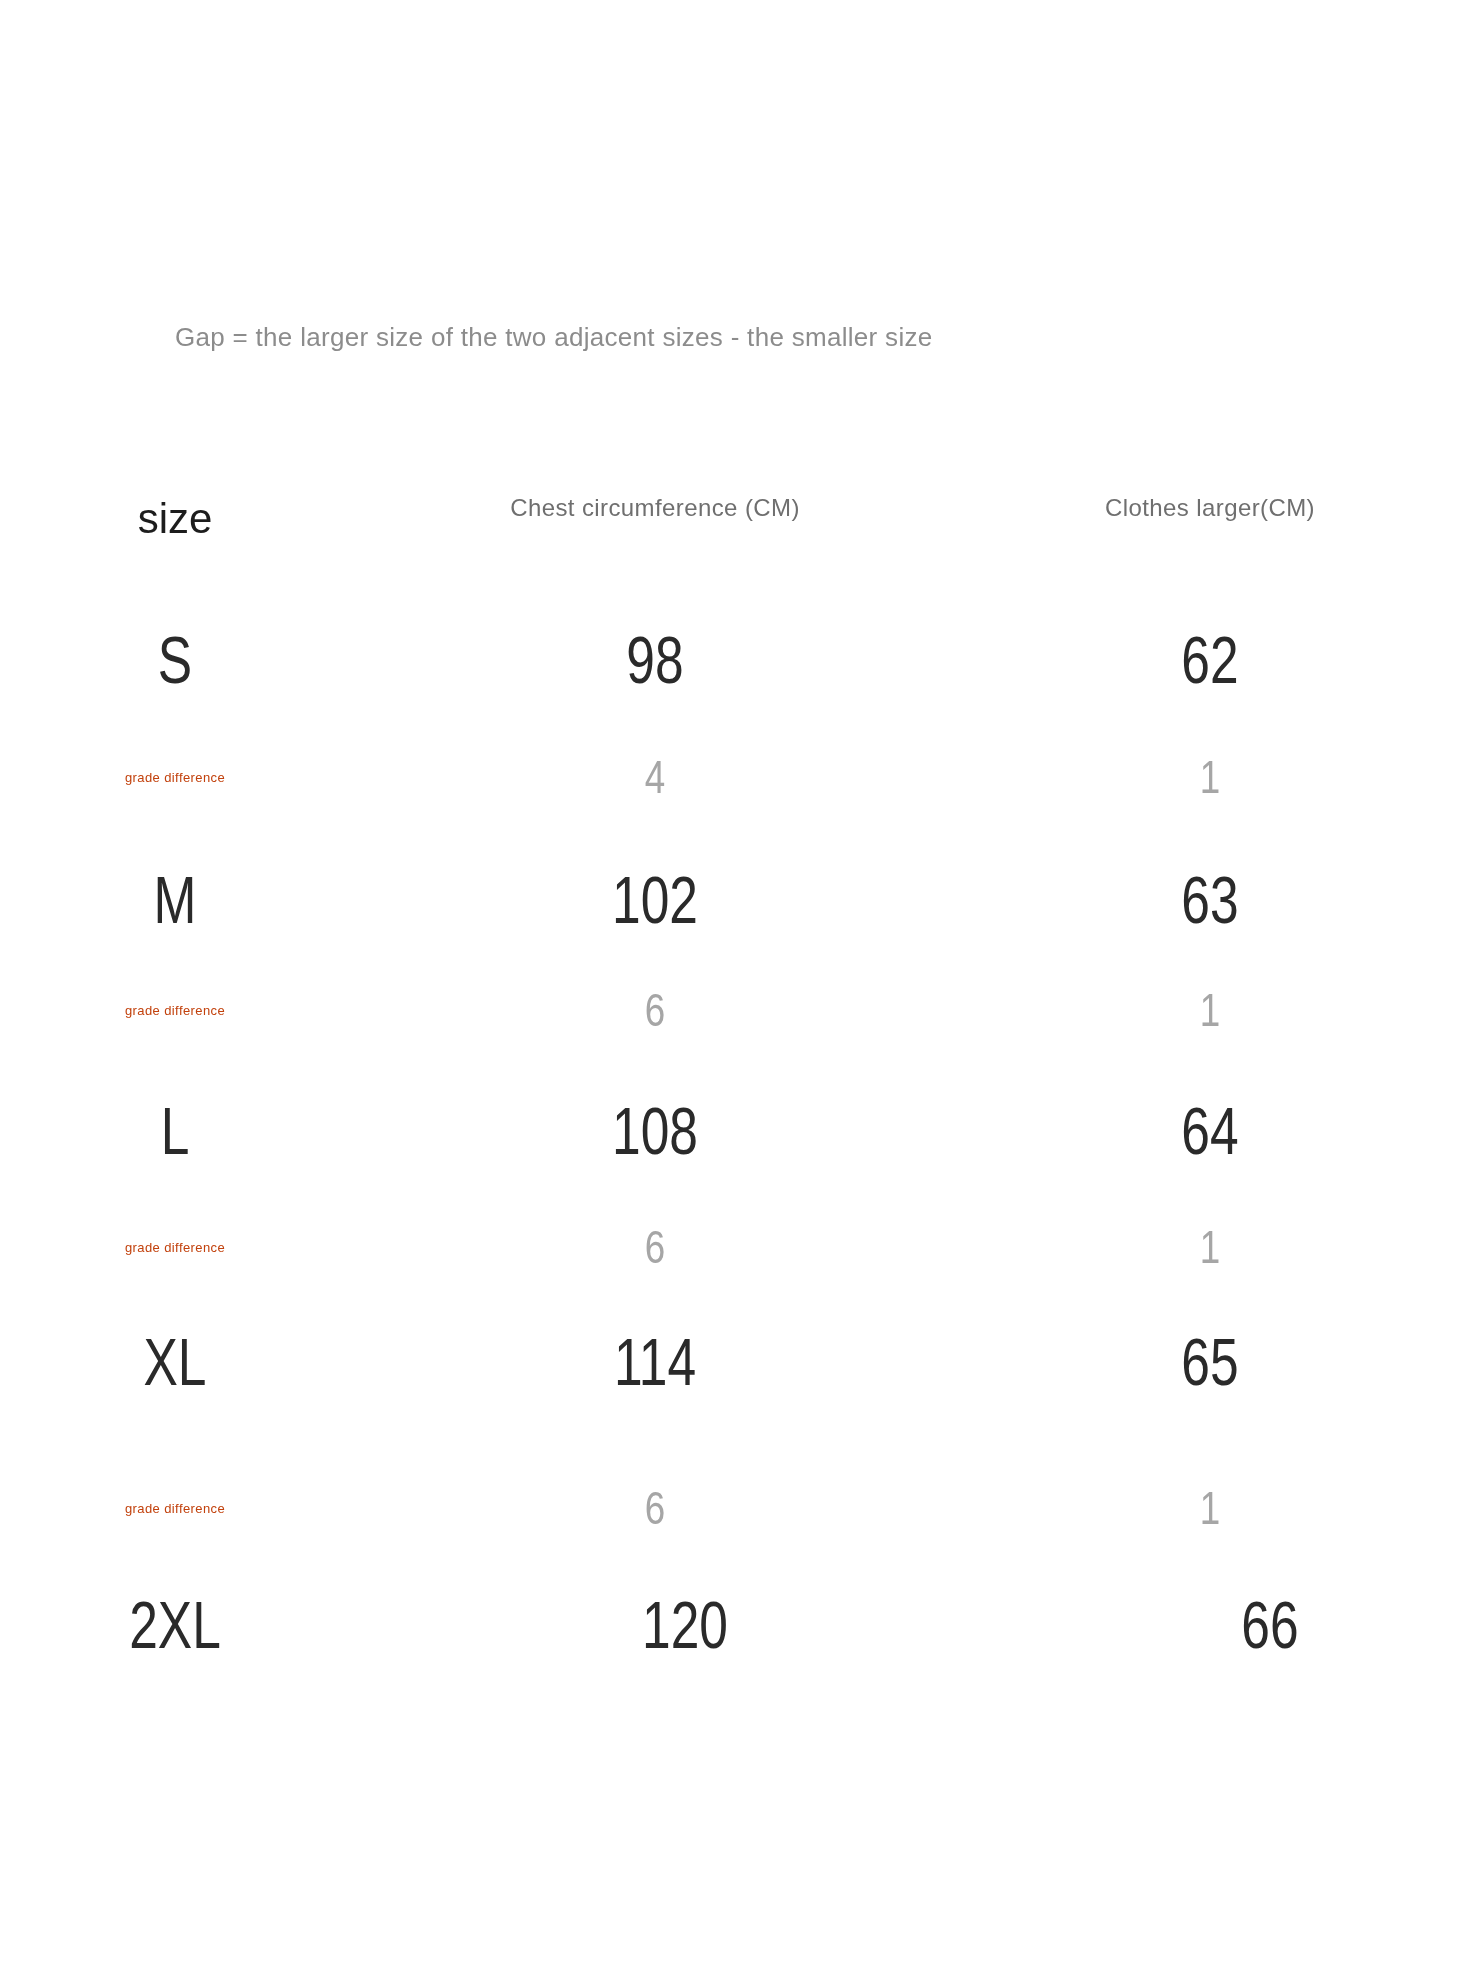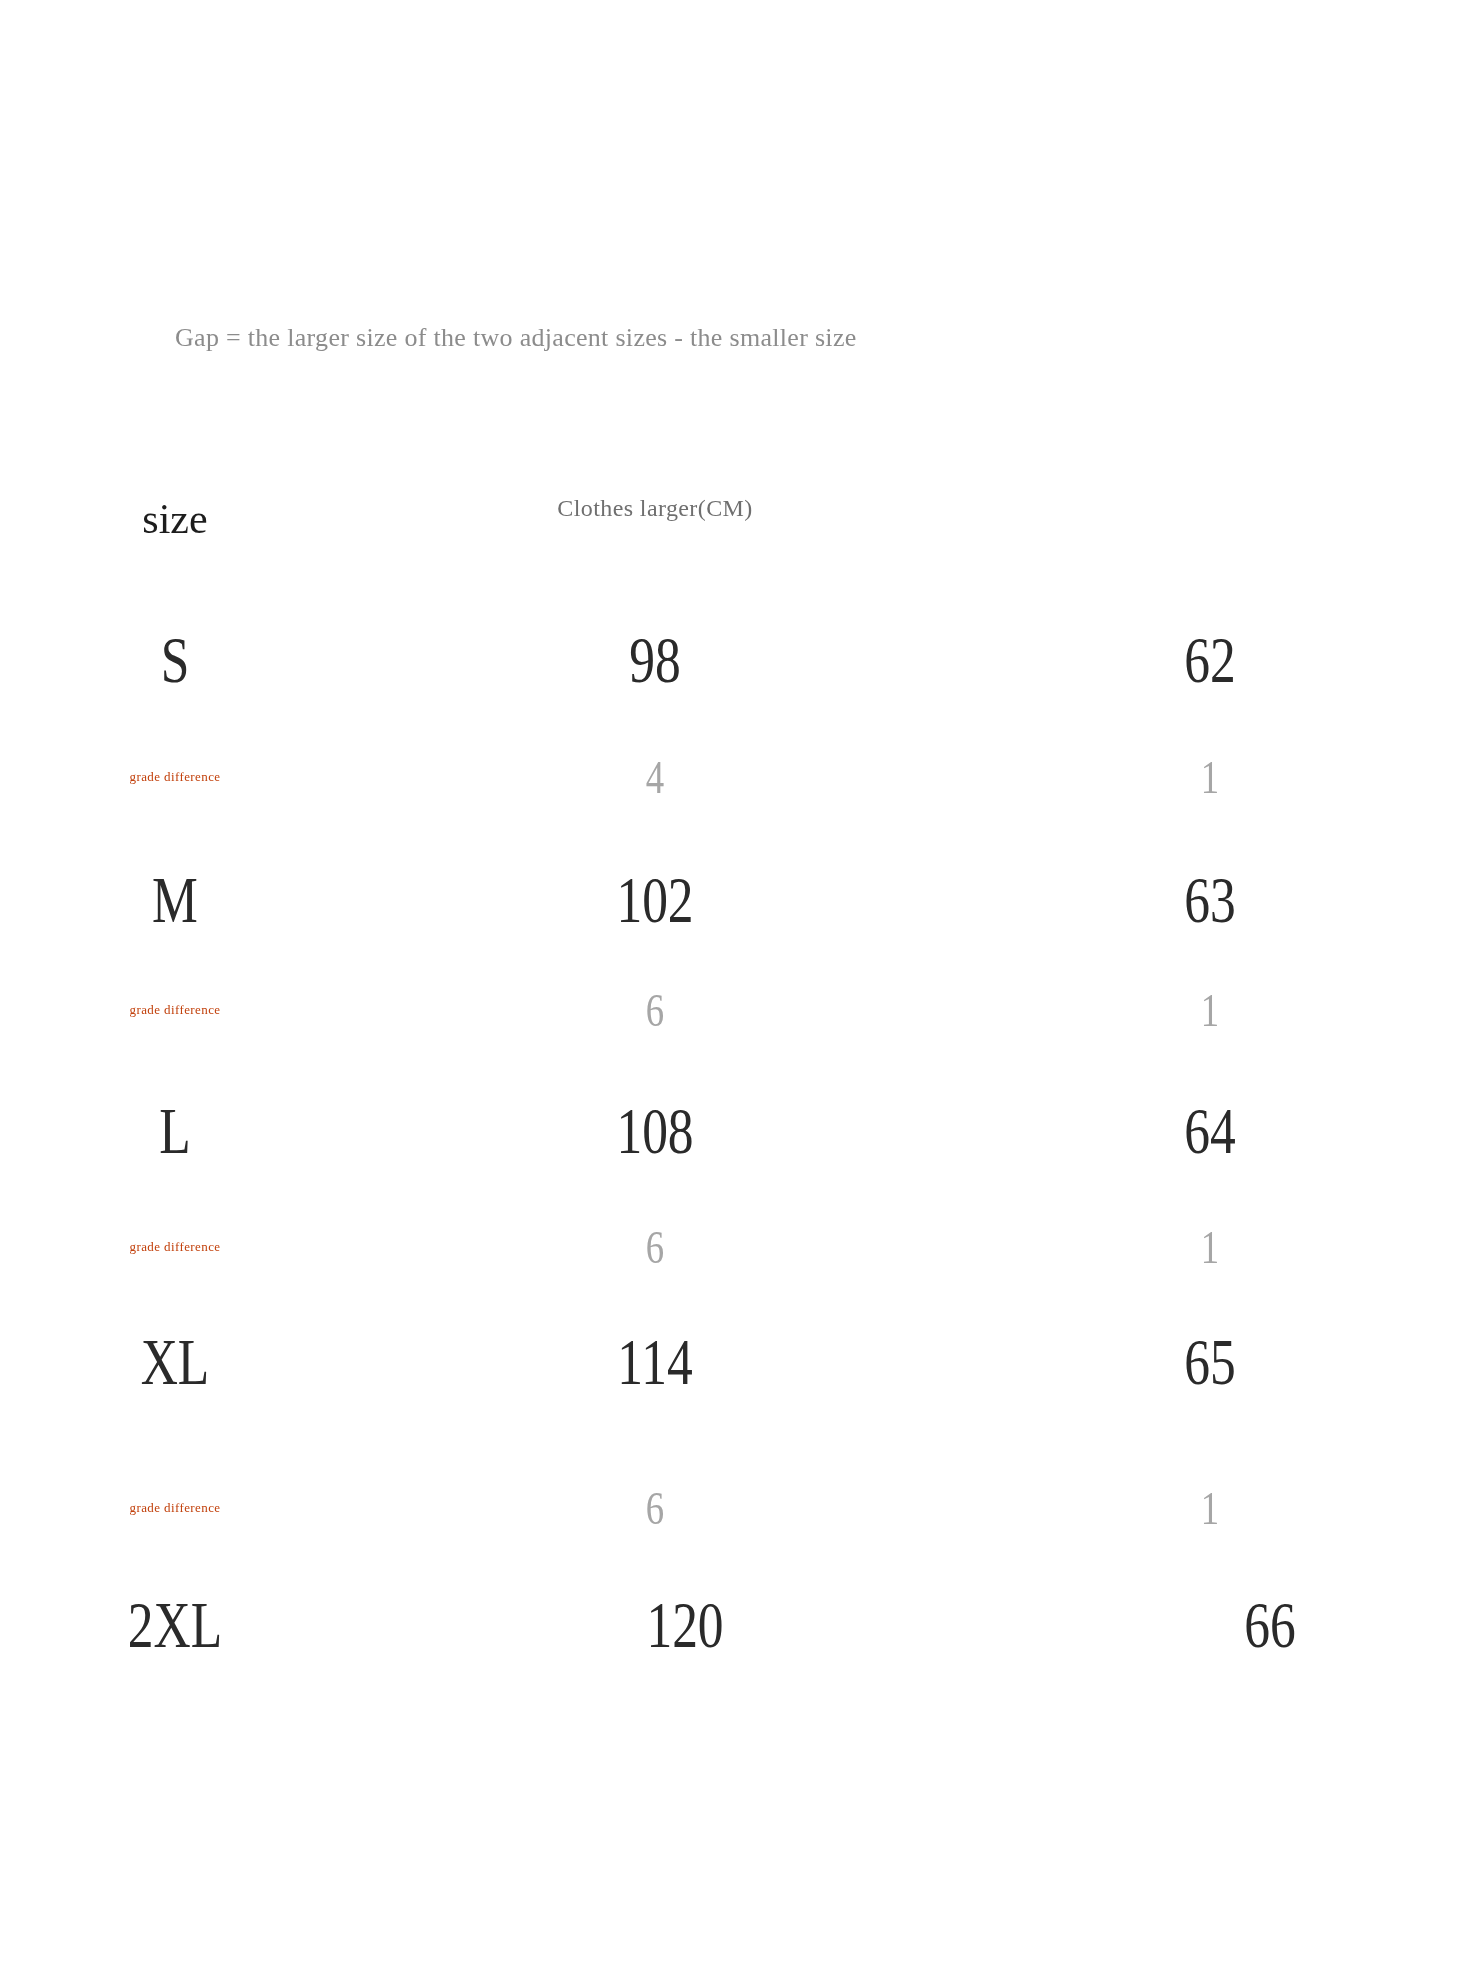--- a/index.html
+++ b/index.html
@@ -5,21 +5,21 @@
   html, body {
     margin: 0;
     padding: 0;
     background: #ffffff;
   }
   .page {
     position: relative;
     width: 1482px;
     height: 1966px;
     background: #ffffff;
-    font-family: Liberation Serif, serif;
+    font-family: Liberation Sans, sans-serif;
     overflow: hidden;
   }
   .note {
     position: absolute;
     left: 175px;
     top: 322px;
     margin: 0;
     font-size: 26px;
     line-height: 1.2;
     color: #8c8c8c;
@@ -84,20 +84,21 @@
 </style>
 </head>
 <body>
 
 <div class="page">
 
   <p class="note">Gap = the larger size of the two adjacent sizes - the smaller size</p>
 
   <div class="row r-header">
     <div class="cell header-size">size</div>
+    <div class="cell header-label">Chest circumference (CM)</div>
     <div class="cell header-label">Clothes larger(CM)</div>
   </div>
 
   <div class="row r-0">
     <div class="cell size-label">S</div>
     <div class="cell size-value">98</div>
     <div class="cell size-value">62</div>
   </div>
 
   <div class="row r-1">

